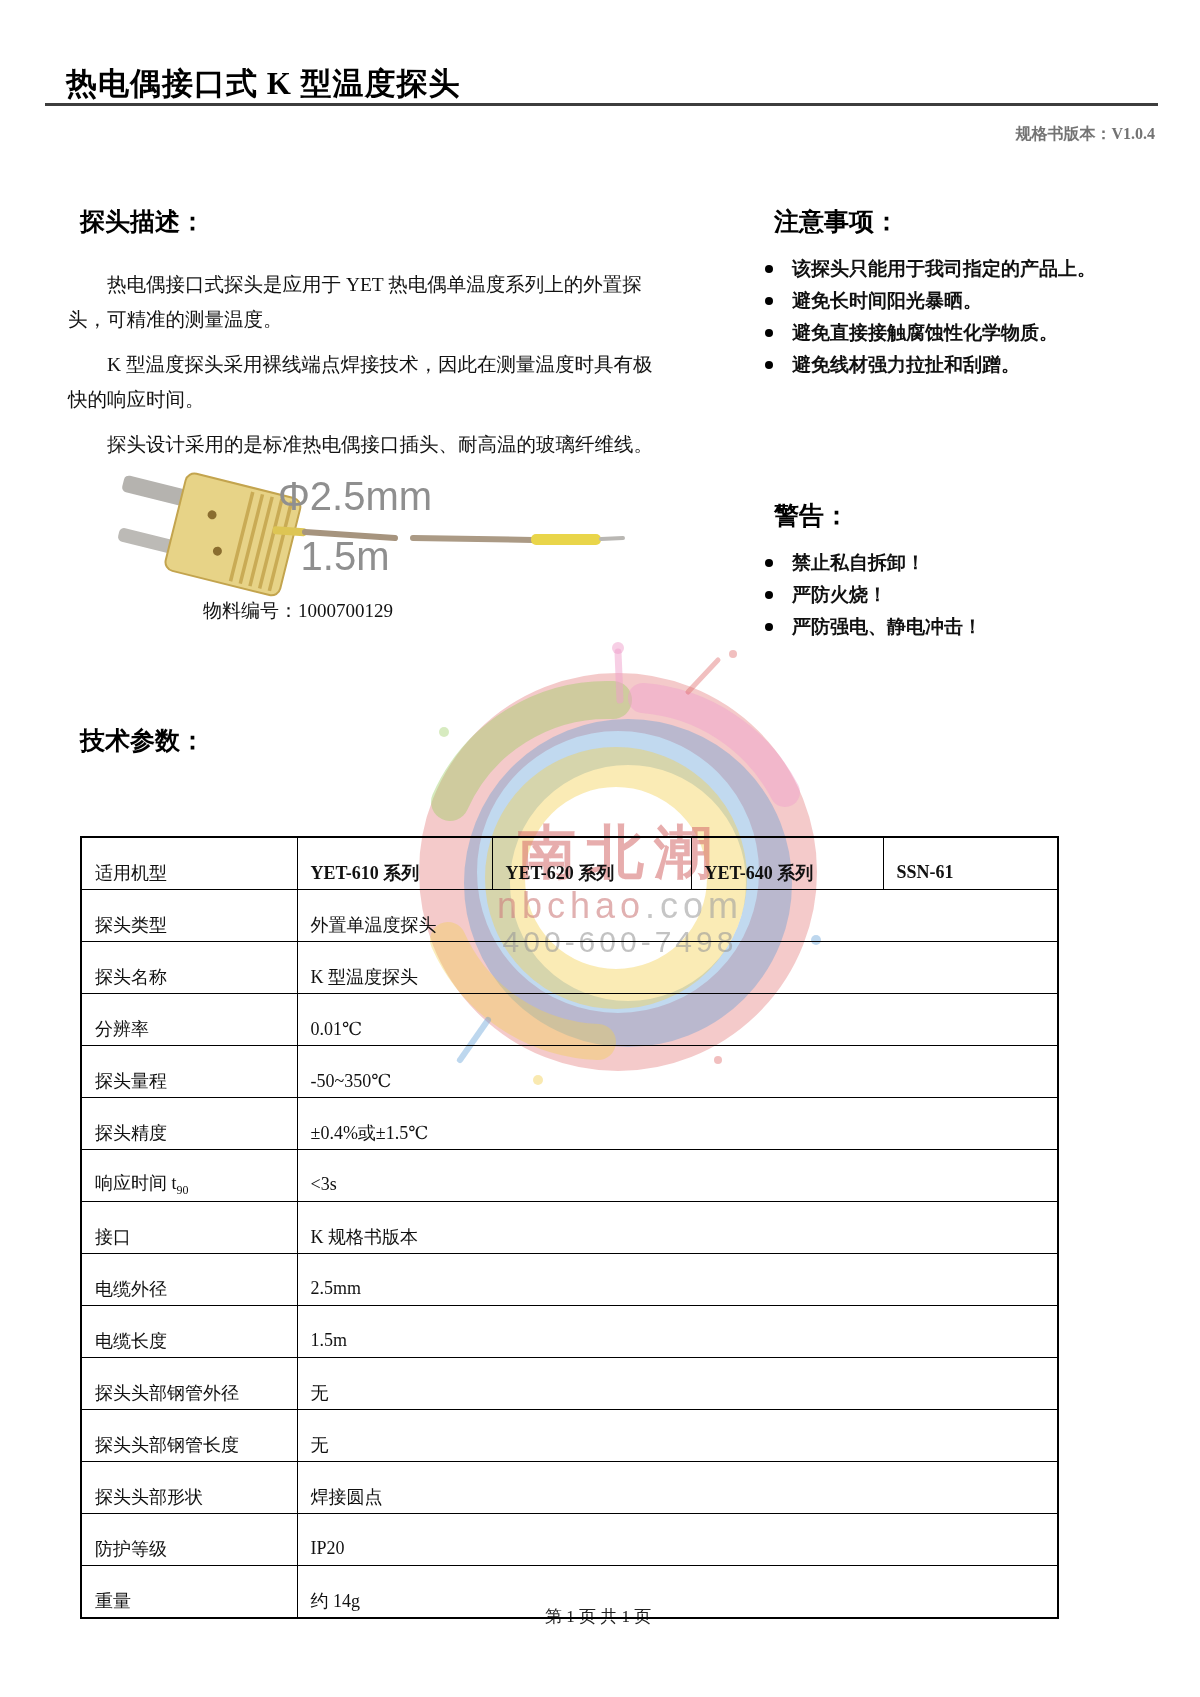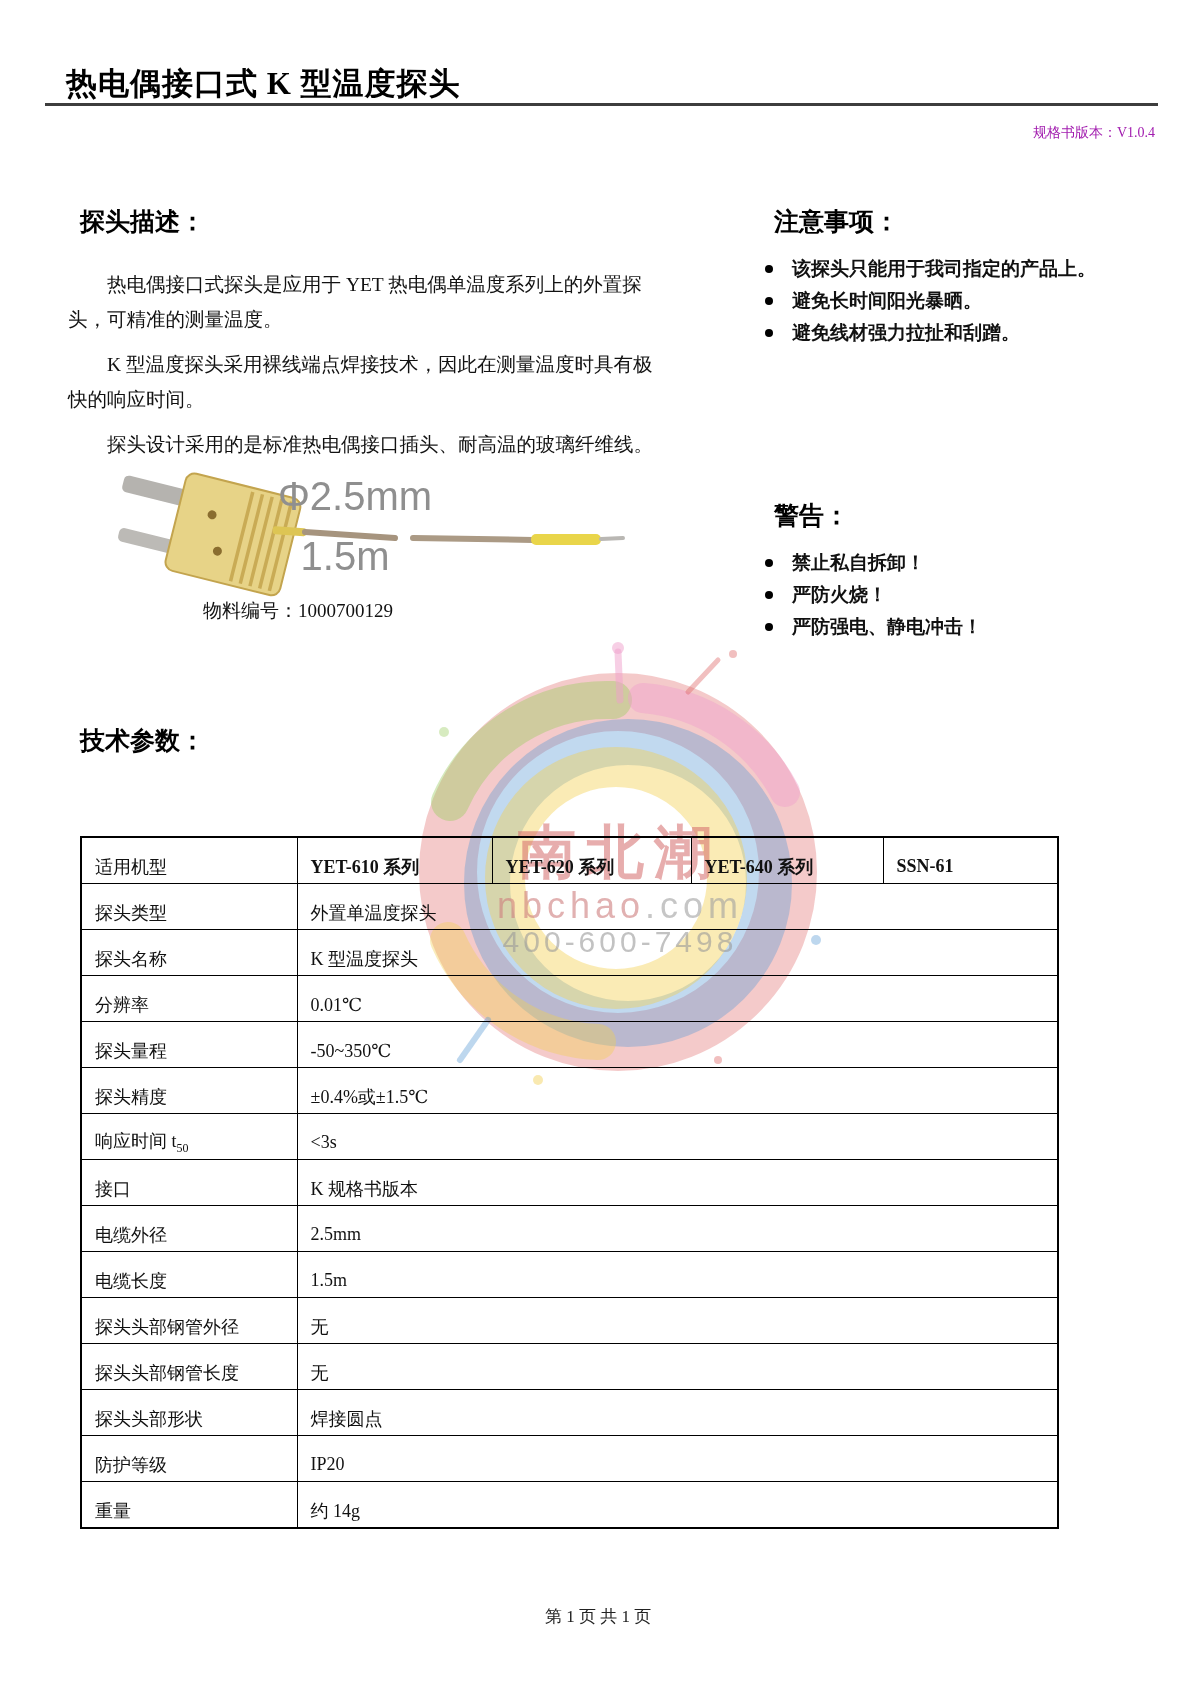--- a/index.html
+++ b/index.html
@@ -10,21 +10,21 @@
   }
   .abs{position:absolute;}
   
   .page-title{
     left:66px;top:42px;font-size:31px;font-weight:700;letter-spacing:1px;
   }
   .title-rule{
     left:45px;top:103px;width:1113px;height:3px;background:#3d3d3d;
   }
   .version-line{
-    right:45px;top:124px;font-size:14px;color:#a21caf;
+    right:45px;top:124px;font-size:16px;color:#737373;font-weight:bold;
   }
   
   .sec-heading{font-size:25px;font-weight:700;margin:12px;}
   
   .desc-block{left:68px;top:193px;width:585px;}
   .desc-block p{
     margin:10px 0 0 0;font-size:19.5px;line-height:35px;text-indent:2em;color:#121212;
   }
   .desc-block p:first-of-type{margin-top:29px;}
   
@@ -44,21 +44,21 @@
   .material-code{left:203px;top:598px;font-size:19px;color:#111;}
   
   .specs-heading{left:68px;top:712px;}
   .specs-wrap{left:80px;top:836px;z-index:2;}
   table.specs{
     border-collapse:collapse;table-layout:fixed;width:977px;background:transparent;
     border:2px solid #000;
   }
   table.specs td{
     border:1px solid #000;height:31px;font-size:18px;color:#111;
-    padding:13px 6px 1px 13px;vertical-align:middle;white-space:nowrap;overflow:hidden;
+    padding:19px 6px 1px 13px;vertical-align:middle;white-space:nowrap;overflow:hidden;
   }
   td.model{font-weight:700;}
   td.model-plain{font-weight:700;}
   table.specs sub{font-size:12px;}
   
   .watermark{left:388px;top:640px;width:465px;height:465px;z-index:1;pointer-events:none;}
   
   .page-footer{left:0;top:1605px;width:1196px;text-align:center;font-size:17px;color:#222;}
 </style>
 </head>
@@ -75,20 +75,21 @@
     <p>热电偶接口式探头是应用于 YET 热电偶单温度系列上的外置探头，可精准的测量温度。</p>
     <p>K 型温度探头采用裸线端点焊接技术，因此在测量温度时具有极快的响应时间。</p>
     <p>探头设计采用的是标准热电偶接口插头、耐高温的玻璃纤维线。</p>
   </div>
 
   <div class="abs notes-block">
     <h2 class="sec-heading">注意事项：</h2>
     <ul class="dot-list">
       <li>该探头只能用于我司指定的产品上。</li>
       <li>避免长时间阳光暴晒。</li>
+      <li>避免直接接触腐蚀性化学物质。</li>
       <li>避免线材强力拉扯和刮蹭。</li>
     </ul>
   </div>
 
   <div class="abs warn-block">
     <h2 class="sec-heading">警告：</h2>
     <ul class="dot-list">
       <li>禁止私自拆卸！</li>
       <li>严防火烧！</li>
       <li>严防强电、静电冲击！</li>
@@ -181,21 +182,21 @@
       </tr>
       <tr>
         <td>探头量程</td>
         <td colspan="4">-50~350℃</td>
       </tr>
       <tr>
         <td>探头精度</td>
         <td colspan="4">±0.4%或±1.5℃</td>
       </tr>
       <tr>
-        <td><span>响应时间 t</span><sub>50</sub></td>
+        <td><span>响应时间 t</span><sub>90</sub></td>
         <td colspan="4">&lt;3s</td>
       </tr>
       <tr>
         <td>接口</td>
         <td colspan="4">K 规格书版本</td>
       </tr>
       <tr>
         <td>电缆外径</td>
         <td colspan="4">2.5mm</td>
       </tr>

